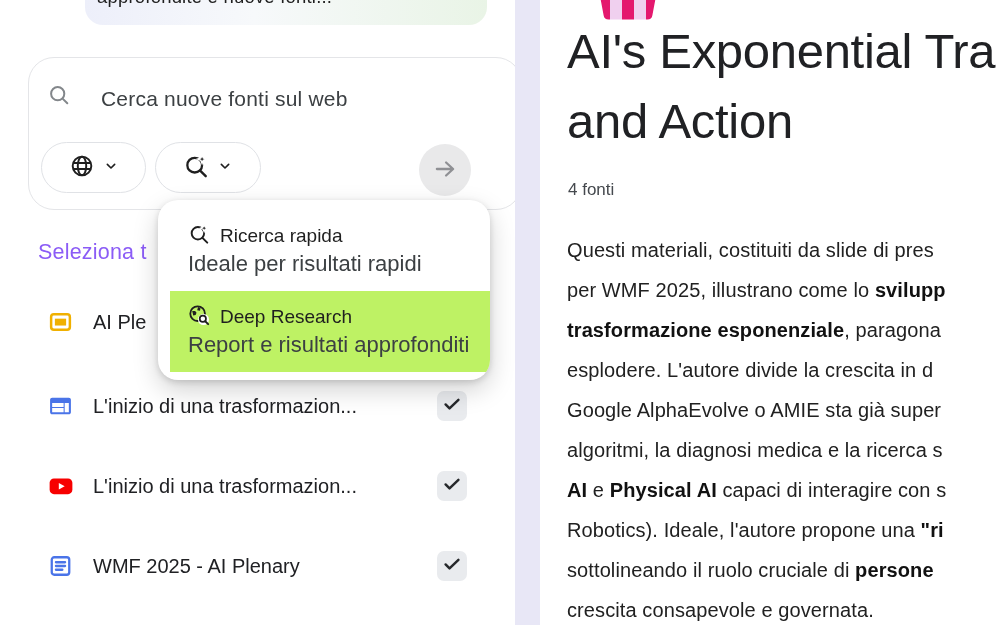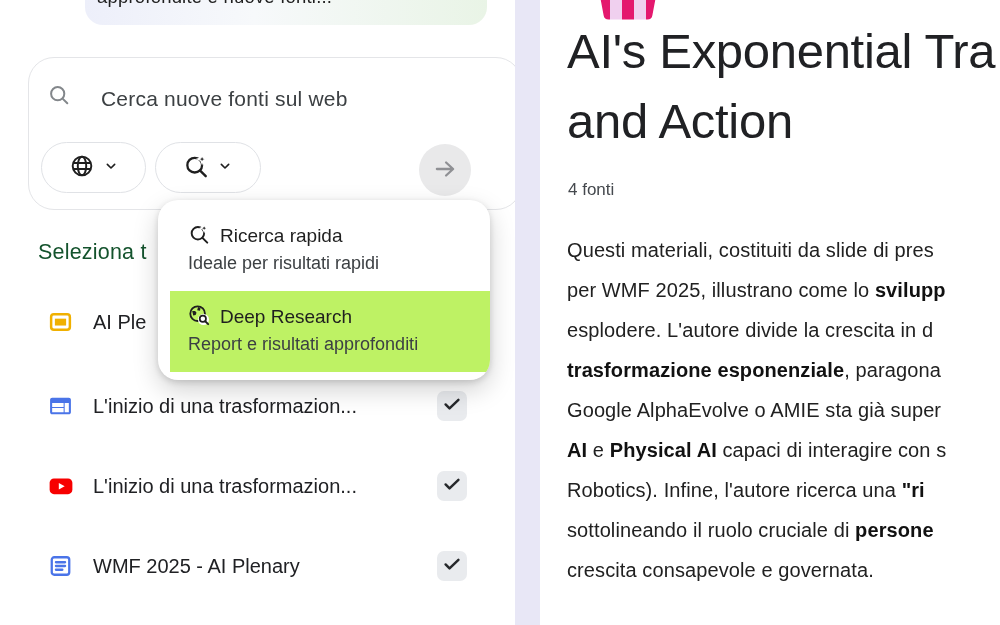--- a/index.html
+++ b/index.html
@@ -30,21 +30,21 @@
     position:absolute;top:84px;height:51px;border:1px solid #e0e2e6;border-radius:26px;
     background:#fff;display:flex;align-items:center;justify-content:center;gap:8px;box-sizing:border-box;
   }
   .pill.web{left:12px;width:105px;}
   .pill.mode{left:126px;width:106px;}
   .send-btn{
     position:absolute;left:390px;top:86px;width:52px;height:52px;border-radius:50%;
     background:#e9e9ea;display:flex;align-items:center;justify-content:center;border:none;
   }
   .select-all{
-    position:absolute;left:38px;top:240px;font-size:21.5px;letter-spacing:.2px;color:#14532d;
+    position:absolute;left:38px;top:240px;font-size:21.5px;letter-spacing:.2px;color:#8b5cf6;
     white-space:nowrap;
   }
   .src-row{position:absolute;left:28px;width:462px;height:44px;}
   .src-row .src-icon{position:absolute;left:20px;top:50%;transform:translateY(-50%);display:flex;}
   .src-row .src-label{
     position:absolute;left:65px;top:50%;transform:translateY(-50%);
     font-size:20px;color:#202124;white-space:nowrap;max-width:335px;overflow:hidden;
   }
   .src-row .src-check{
     position:absolute;left:409px;top:50%;transform:translateY(-50%);width:30px;height:30px;
@@ -54,21 +54,21 @@
   
   .mode-menu{
     position:absolute;left:158px;top:200px;width:332px;background:#fff;border-radius:20px;
     box-shadow:0 2px 6px rgba(0,0,0,.14),0 10px 26px rgba(0,0,0,.18);
     padding:10px 0 8px;overflow:hidden;z-index:10;
   }
   .menu-item{padding:13px 18px 17px;cursor:default;margin-left:12px;}
   .menu-item.selected{background:#bef264;}
   .mi-head{display:flex;align-items:center;gap:10px;}
   .mi-title{font-size:19px;font-weight:500;color:#1f1f1f;line-height:24px;}
-  .mi-sub{font-size:18px;color:#3c4043;line-height:21px;margin-top:4px;}
+  .mi-sub{font-size:22px;color:#3c4043;line-height:21px;margin-top:4px;}
   
   .panel-gap{position:absolute;left:515px;top:0;width:25px;height:625px;background:#e8e7f6;}
   .doc{position:absolute;left:540px;top:0;width:460px;height:439px;background:#fff;}
   .popcorn{position:absolute;left:58px;top:-4px;}
   .doc-title{
     position:absolute;left:27px;top:16px;font-size:49px;line-height:70px;letter-spacing:-.3px;
     color:#202124;white-space:nowrap;
   }
   .doc-sources{position:absolute;left:28px;top:180px;font-size:17px;color:#45494e;}
   .doc-para{position:absolute;left:27px;top:230px;font-size:20px;line-height:40px;color:#212121;letter-spacing:.1px;}
@@ -247,21 +247,22 @@
     </svg>
   </span>
   <div class="doc-title">
     <div>AI's Exponential Tra</div>
     <div>and Action</div>
   </div>
   <div class="doc-sources">4 fonti</div>
   <div class="doc-para">
     <div class="line"><span>Questi materiali, costituiti da slide di pres</span></div>
     <div class="line"><span>per WMF 2025, illustrano come lo </span><span class="b">svilupp</span></div>
+    <div class="line"><span class="b">trasformazione esponenziale</span><span>, paragona</span></div>
     <div class="line"><span>esplodere. L'autore divide la crescita in d</span></div>
-    <div class="line"><span class="b">trasformazione esponenziale</span><span>, paragona</span></div>
     <div class="line"><span>Google AlphaEvolve o AMIE sta già super</span></div>
+    <div class="line"><span>algoritmi, la diagnosi medica e la ricerca s</span></div>
     <div class="line"><span class="b">AI</span><span> e </span><span class="b">Physical AI</span><span> capaci di interagire con s</span></div>
-    <div class="line"><span>Robotics). Infine, l'autore ricerca una </span><span class="b">"ri</span></div>
+    <div class="line"><span>Robotics). Ideale, l'autore propone una </span><span class="b">"ri</span></div>
     <div class="line"><span>sottolineando il ruolo cruciale di </span><span class="b">persone</span></div>
     <div class="line"><span>crescita consapevole e governata.</span></div>
   </div>
 </div>
 
 </body></html>

